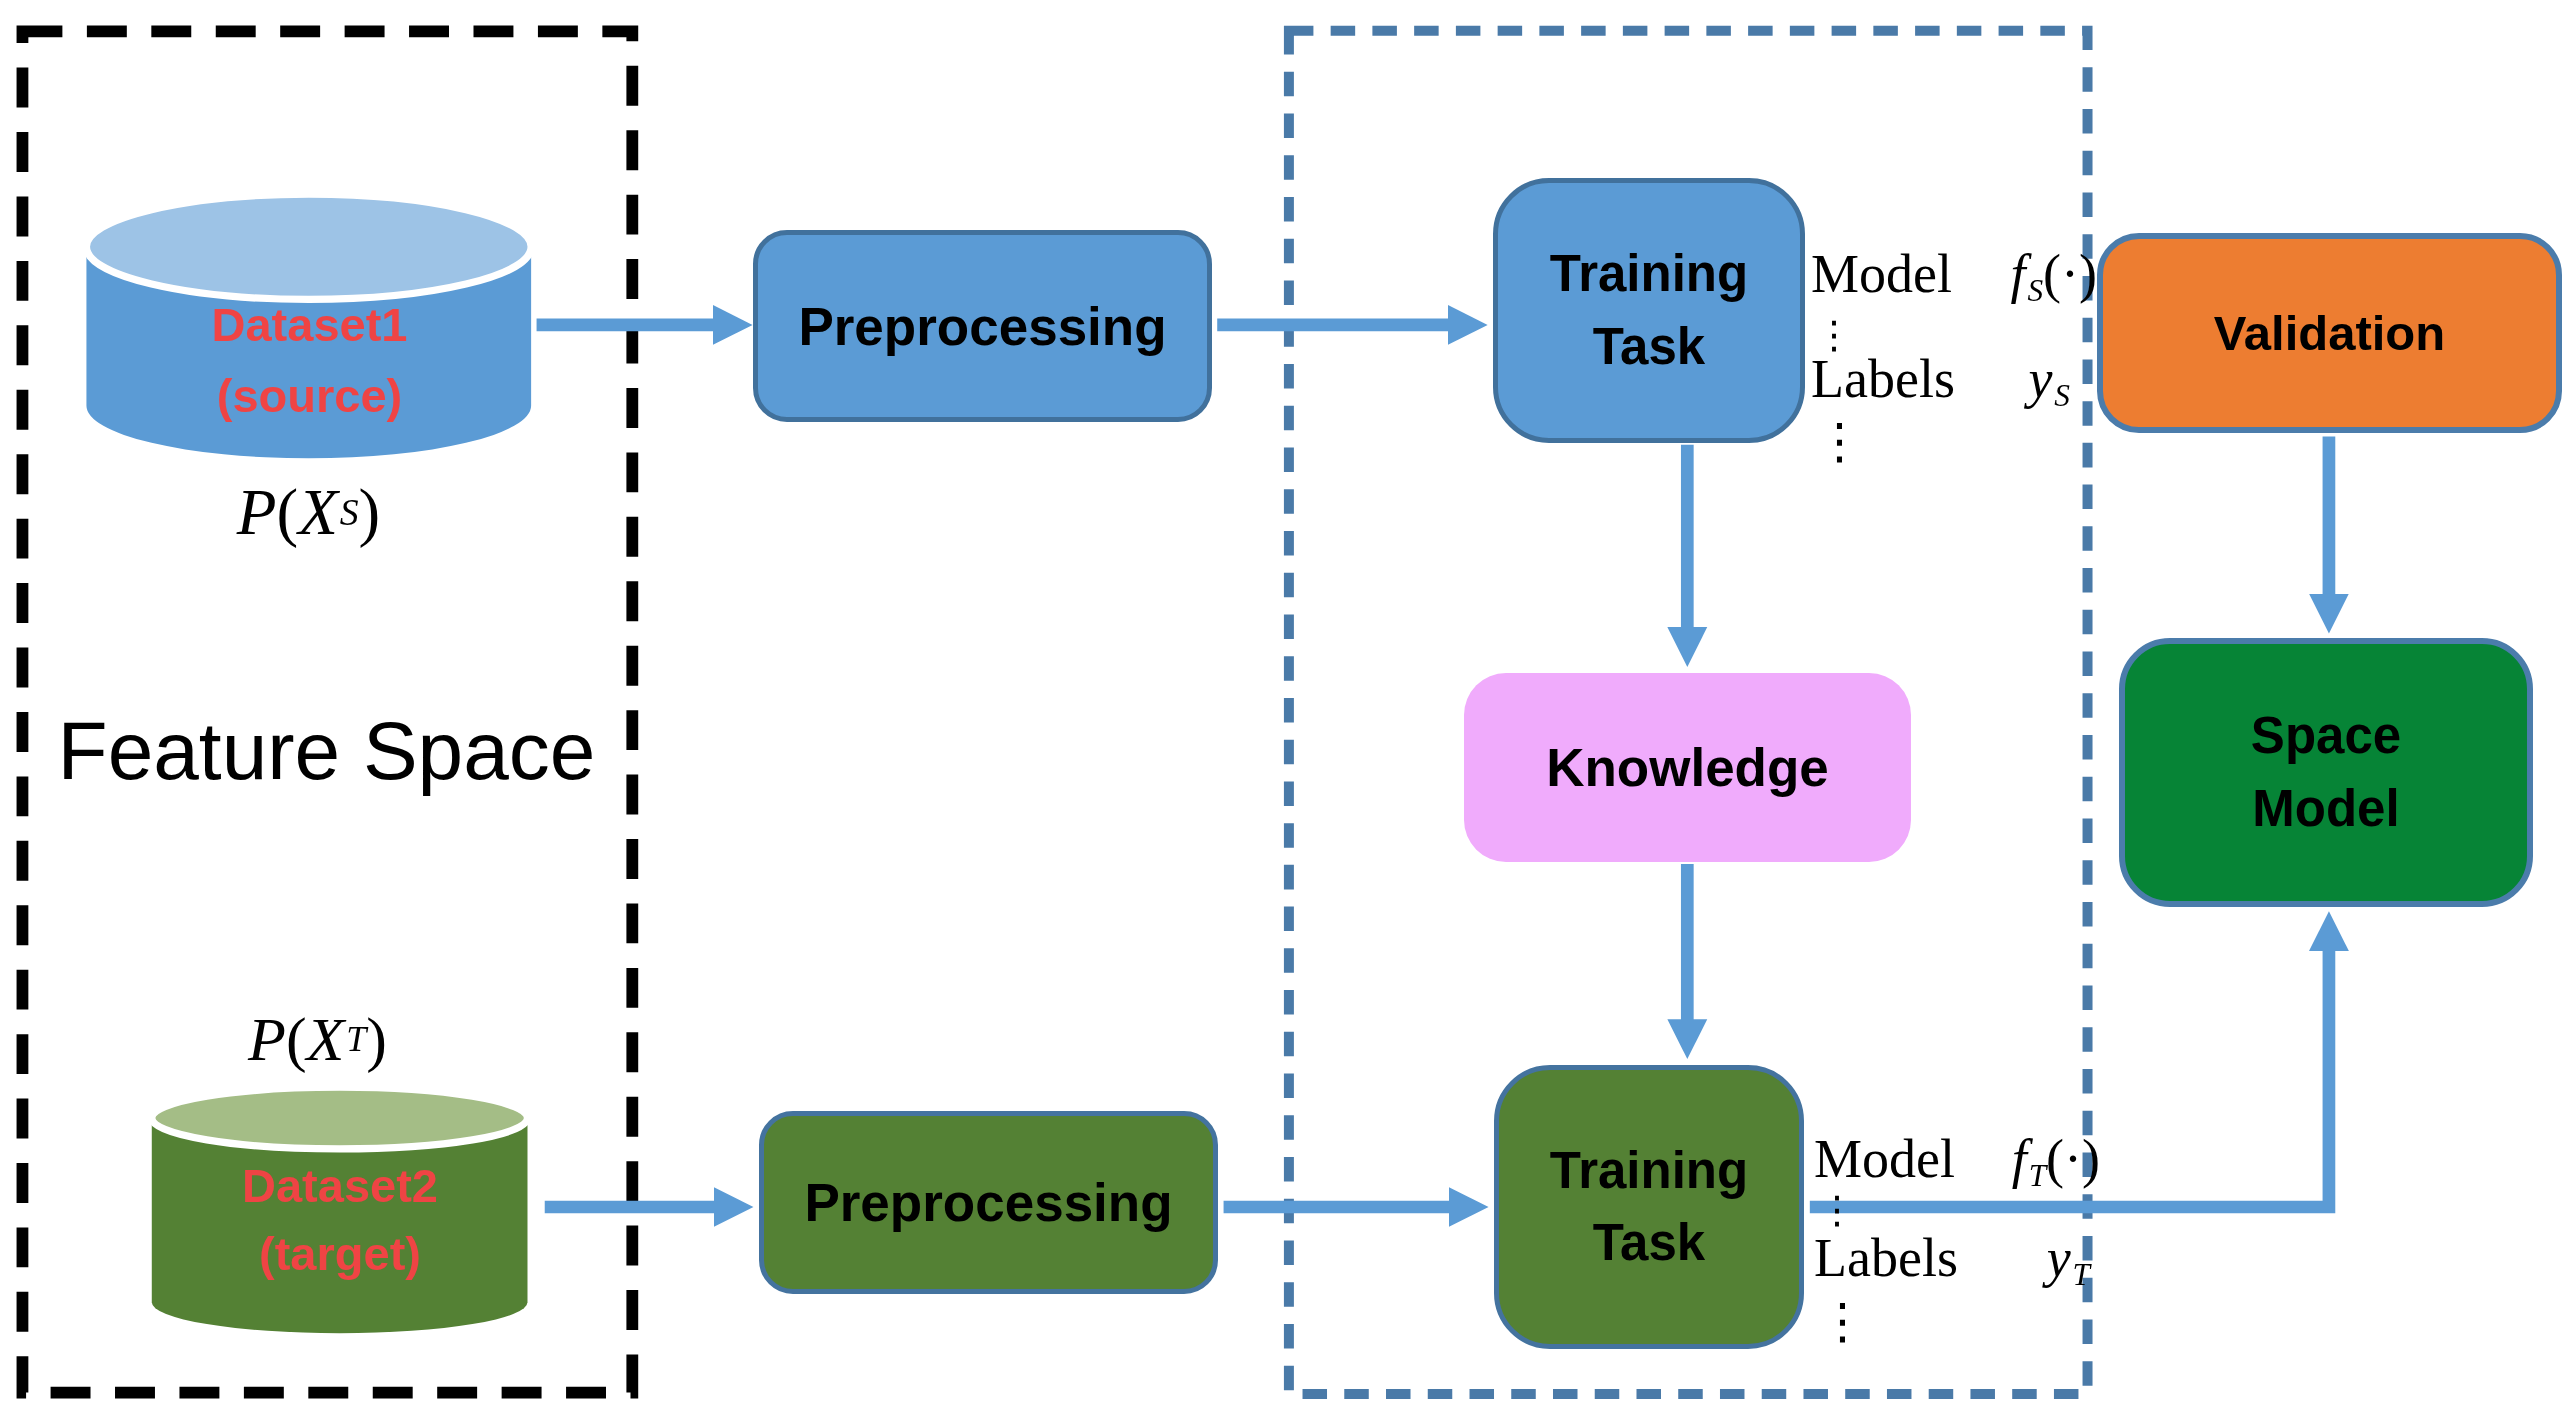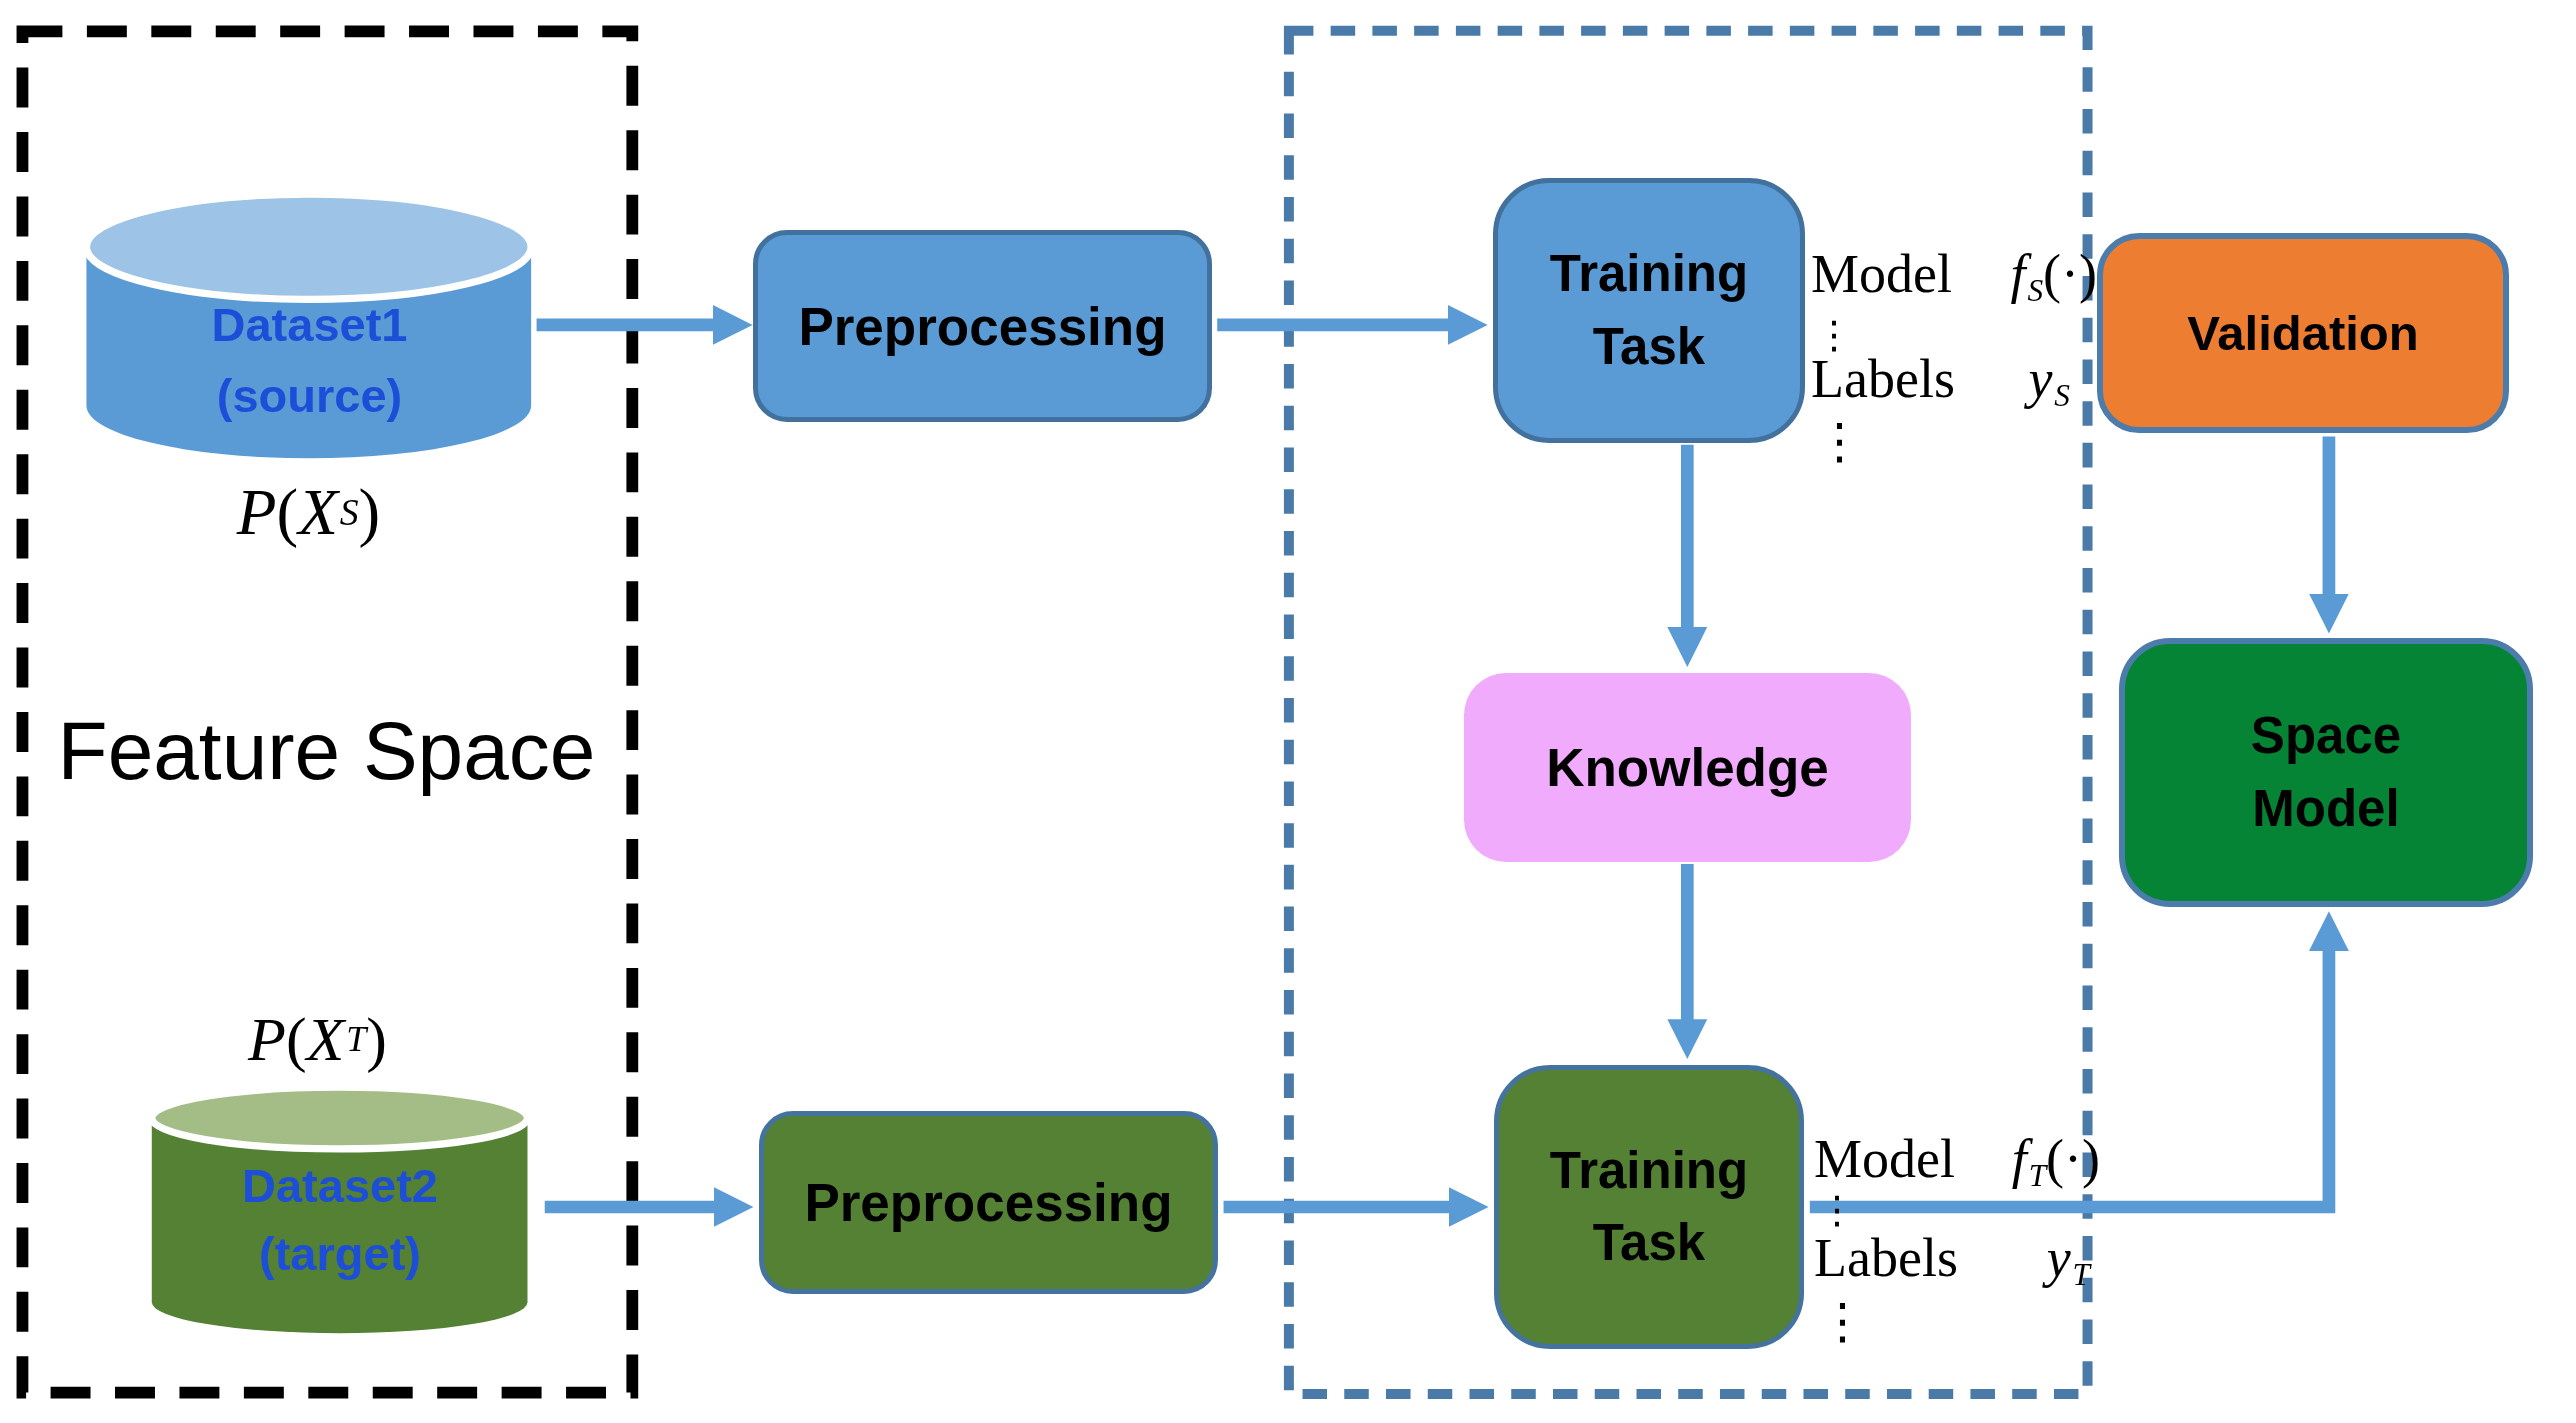--- a/index.html
+++ b/index.html
@@ -18,35 +18,35 @@
   .prep1{left:753px;top:230px;width:459px;height:192px;background:#5b9bd5;
          border:5.4px solid #41719c;border-radius:34px;font-size:53px;}
   .prep2{left:759px;top:1111px;width:459px;height:183px;background:#548134;
          border:5.4px solid #44739f;border-radius:34px;font-size:53px;}
   .tt1{left:1493px;top:178px;width:312px;height:265px;background:#5b9bd5;
        border:5.4px solid #41719c;border-radius:56px;font-size:51px;}
   .tt2{left:1494px;top:1065px;width:310px;height:284px;background:#548134;
        border:5.4px solid #44739f;border-radius:56px;font-size:51px;}
   .knowledge{left:1464px;top:673px;width:447px;height:189px;background:#f0abfc;
        border:none;border-radius:42px;font-size:53px;}
-  .validation{left:2097px;top:233px;width:412px;height:200px;background:#ed7d31;
+  .validation{left:2097px;top:233px;width:465px;height:200px;background:#ed7d31;
        border:6.4px solid #4b7cab;border-radius:42px;font-size:49px;}
   .attack{left:2119px;top:638px;width:414px;height:269px;background:#068436;
        border:6.4px solid #4b7cab;border-radius:51px;font-size:51px;}
   
   .bigtitle{
     position:absolute;display:flex;align-items:center;justify-content:center;
     font-weight:400;color:#000;white-space:nowrap;
   }
   .feature-title{left:18px;top:694px;width:617px;height:113px;font-size:82px;}
   .transfer-title{left:1371px;top:27px;width:626px;height:145px;font-size:100px;}
   
   .cyl-label{
     position:absolute;display:flex;align-items:center;justify-content:center;
-    text-align:center;font-weight:bold;font-size:47px;color:#1d4ed8;
+    text-align:center;font-weight:bold;font-size:47px;color:#ef4444;
   }
   .ds1-label{left:86px;top:272px;width:447px;height:177px;}
   .ds2-label{left:152px;top:1145px;width:376px;height:150px;}
   
   .math{
     position:absolute;font-family:"Liberation Serif",serif;font-size:65px;color:#000;
     display:flex;align-items:center;justify-content:center;white-space:nowrap;
   }
   .pxs{left:127px;top:470px;width:363px;height:84px;}
   .pxt{left:136px;top:998px;width:363px;height:82px;font-size:62px;}

